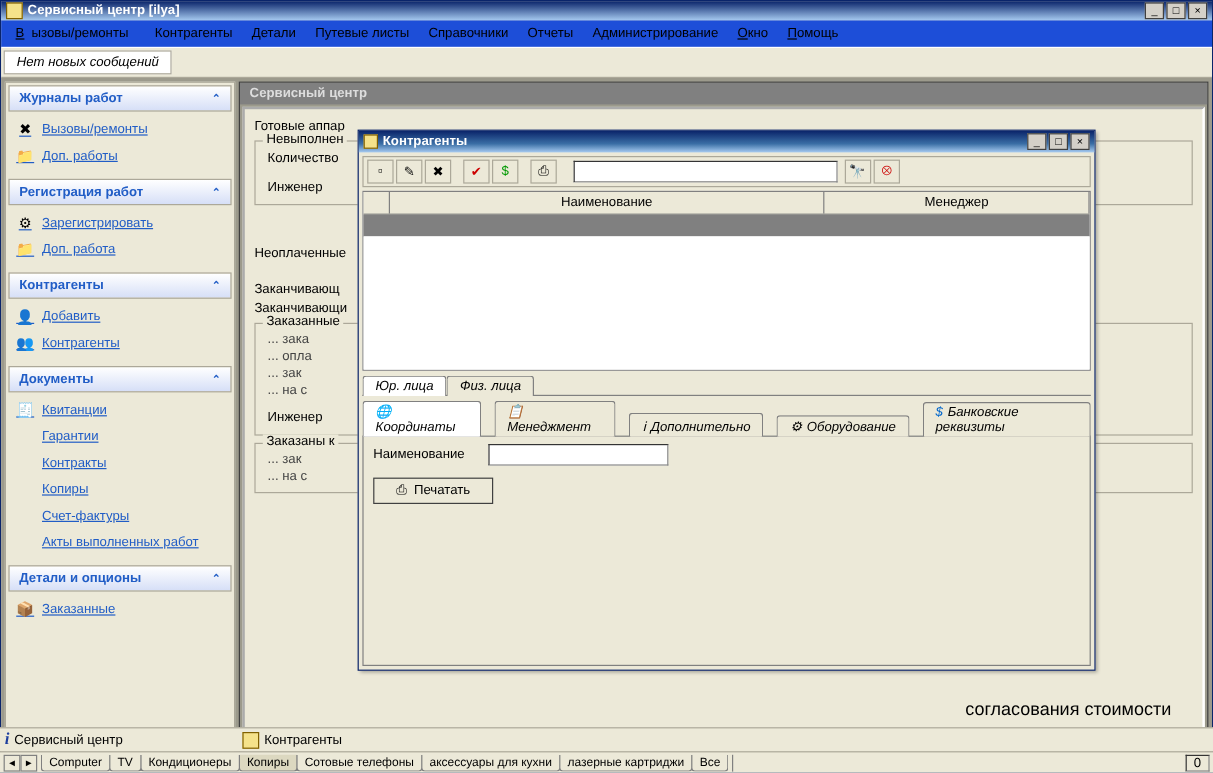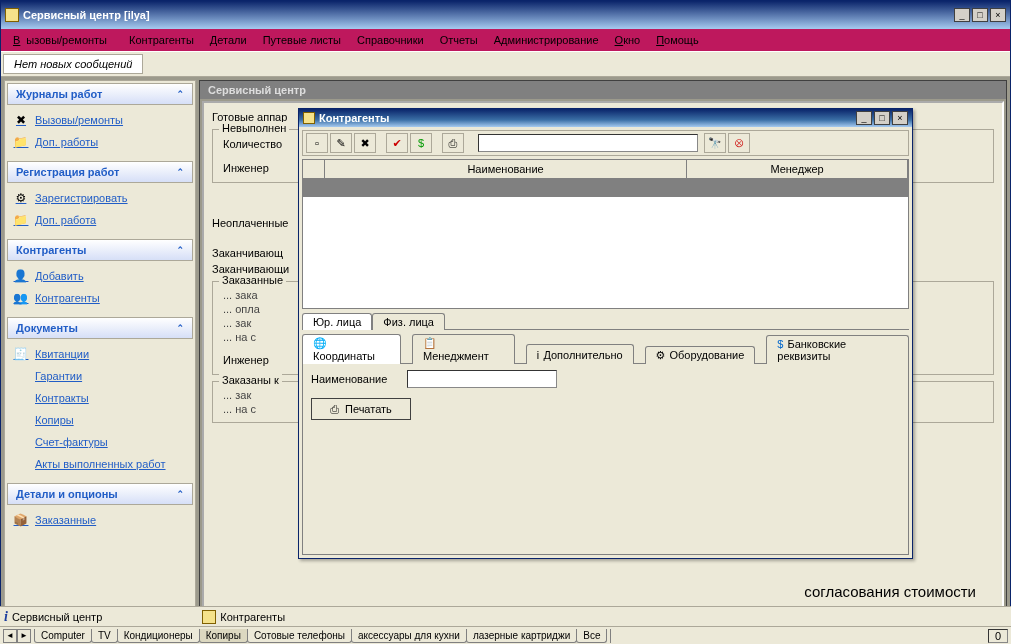--- a/index.html
+++ b/index.html
@@ -1,27 +1,27 @@
 <!DOCTYPE html>
 <html><head>
 <meta charset="utf-8">
 <style>
 * { box-sizing: border-box; font-family: Tahoma, Arial, sans-serif; font-size: 11px; }
 body { margin: 0; background: #ece9d8; width: 1011px; height: 644px; overflow: hidden; position: relative; }
 
 
 .main-window { width: 1011px; height: 644px; border: 1px solid #0a246a; display: flex; flex-direction: column; }
-.titlebar { background: linear-gradient(#0a246a, #a6caf0); color: #fff; display: flex; align-items: center; padding: 2px 4px; height: 28px; justify-content: space-between; }
+.titlebar { background: linear-gradient(#0a246a, #a6caf0); color: #fff; display: flex; align-items: center; padding: 2px 4px; height: 16px; justify-content: space-between; }
 .titlebar .app-icon { width: 14px; height: 14px; background:#f5e28a; border:1px solid #806000; margin-right:4px; }
 .titlebar .title-text { flex:1; font-weight:bold; }
 .winbtns { display:flex; gap:2px; }
 .winbtn { width:16px; height:14px; background:#d4d0c8; border:1px solid #404040; font-size:9px; line-height:12px; text-align:center; color:#000; cursor:default; }
 
 
-.menubar { background:#be185d; padding:3px 6px; display:flex; gap:4px; border-bottom:1px solid #fff; }
+.menubar { background:#1d4ed8; padding:3px 6px; display:flex; gap:4px; border-bottom:1px solid #fff; }
 .menubar span { padding:2px 6px; }
 .menubar span u { text-decoration:underline; }
 
 
 .notif { background:#ece9d8; padding:2px; border-bottom:1px solid #aca899;font-style:italic;}
 .notif-inner { display:inline-block; border:1px solid #aca899; background:#fff; padding:3px 10px; }
 
 
 .bodyarea { flex:1; display:flex; background:#9c9a8c; padding:3px; gap:3px; overflow:hidden; position:relative; }
 
@@ -60,21 +60,21 @@
 .grid-hdr div { border-right:1px solid #808080; padding:3px 4px; text-align:center; }
 .grid-hdr .c0{width:22px;}
 .grid-hdr .c1{flex:2;}
 .grid-hdr .c2{flex:1.2;}
 .grid-hdr .c3{flex:1.4;}
 .grid-selrow { height:18px; background:#808080;}
 .grid-body { flex:1; background:#fff;}
 
 
 .tabrow { display:flex; align-items:flex-end; margin:3px 3px 0 3px; gap:0;}
-.tab { border:1px solid #808080; border-bottom:none; background:#ece9d8; padding:2px 10px; border-radius:3px 3px 0 0; position:relative; top:1px; cursor:default;}
+.tab { border:1px solid #808080; border-bottom:none; background:#ece9d8; padding:2px 10px; border-radius:3px 3px 0 0; position:relative; top:1px; cursor:default;font-style:italic;}
 .tab.sel { background:#fff; }
 .tab .ti { margin-right:4px; }
 
 
 .detail { border:1px solid #808080; margin:0 3px 3px 3px; background:#ece9d8; padding:6px 8px; flex:1; display:flex; flex-direction:column; gap:6px;}
 .row { display:flex; align-items:flex-start; gap:6px;}
 .row label { width:90px; padding-top:3px;}
 .txt { height:18px; border:1px inset #888; background:#fff; flex:0 0 150px;}
 .txtarea { height:52px; border:1px inset #888; background:#fff; flex:1;}
 .printbtn { width:100px; height:22px; border:1px solid #404040; background:#ece9d8; display:inline-flex; align-items:center; justify-content:center; gap:6px; cursor:default; margin-top:4px;}

